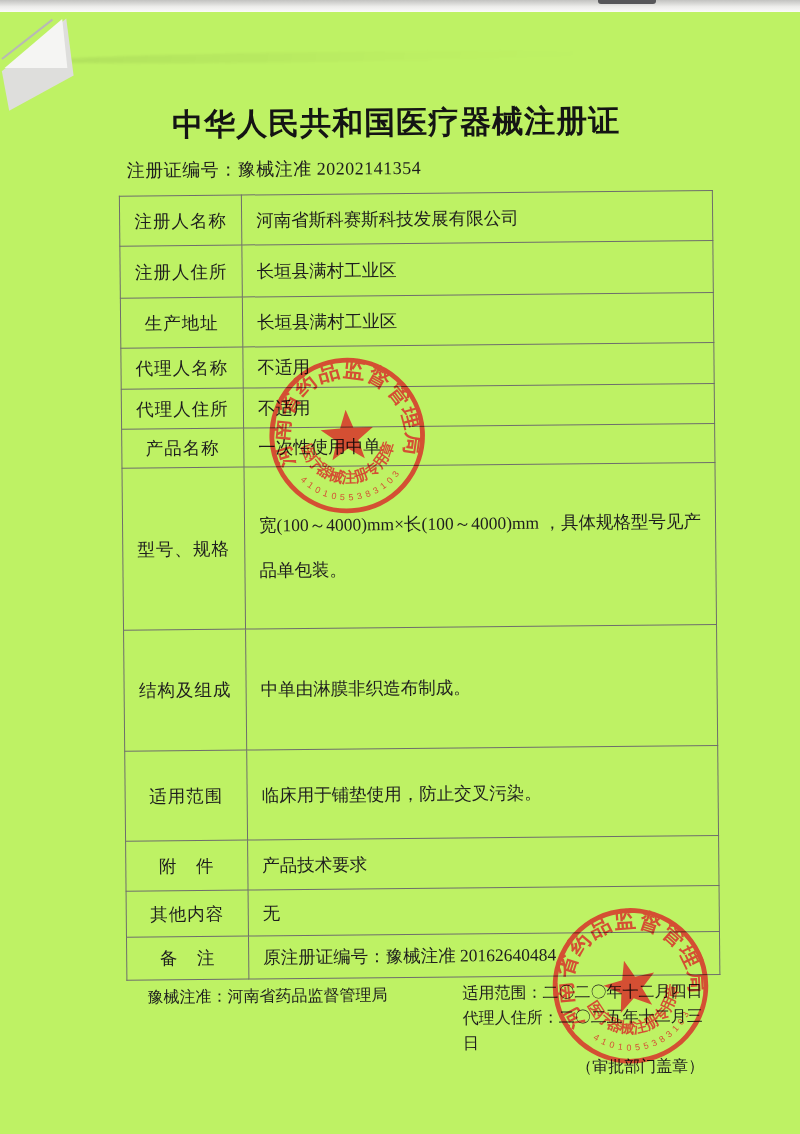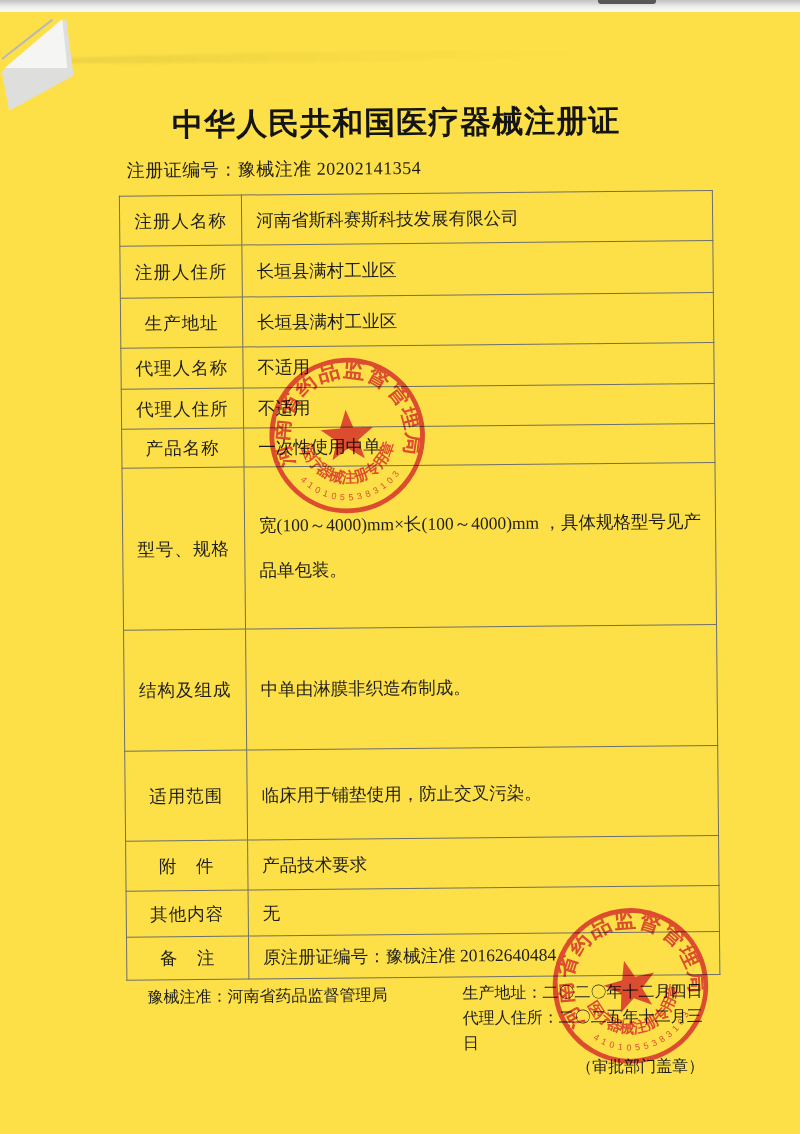--- a/index.html
+++ b/index.html
@@ -6,21 +6,21 @@
   html, body { width: 800px; height: 1134px; }
   body {
     font-family: "Liberation Serif", "DejaVu Serif", serif;
     background: #c9c9c7;
     overflow: hidden;
     position: relative;
   }
   
   .scan {
     position: absolute; inset: 0;
-    background: #fde047;
+    background: #bef264;
     overflow: hidden;
   }
   .top-edge {
     position: absolute; top: 0; left: 0; right: 0; height: 12px;
     background: linear-gradient(#c2c2c0, #ececea 55%, #fbfbfa);
   }
   .edge-smudge {
     position: absolute; top: 0; left: 598px; width: 58px; height: 4px;
     background: #57575a; border-radius: 0 0 3px 3px;
   }
@@ -188,21 +188,21 @@
       <tr class="r11">
         <td class="lbl">备　注</td>
         <td class="val">原注册证编号：豫械注准 20162640484</td>
       </tr>
     </tbody>
       </table>
 
     <div class="footer-left"><span>豫械注准：</span><span>河南省药品监督管理局</span></div>
 
     <div class="footer-right">
-      <div><span>生产地址：</span><span>二〇二〇年十二月四日</span></div>
+      <div><span>适用范围：</span><span>二〇二〇年十二月四日</span></div>
       <div><span>代理人住所：</span><span>二〇二五年十二月三日</span></div>
       <div class="seal-note">（审批部门盖章）</div>
     </div>
 
     <div class="stamp stamp1">
       <svg viewBox="0 0 200 200">
         <defs>
           <path id="s1a" d="M 33.8 130.8 A 73 73 0 1 1 166.2 130.8" fill="none"></path>
           <path id="s1b" d="M 42.9 110.1 A 58 58 0 0 0 157.1 110.1" fill="none"></path>
           <path id="s1c" d="M 38.7 151.4 A 80 80 0 0 0 161.3 151.4" fill="none"></path>

